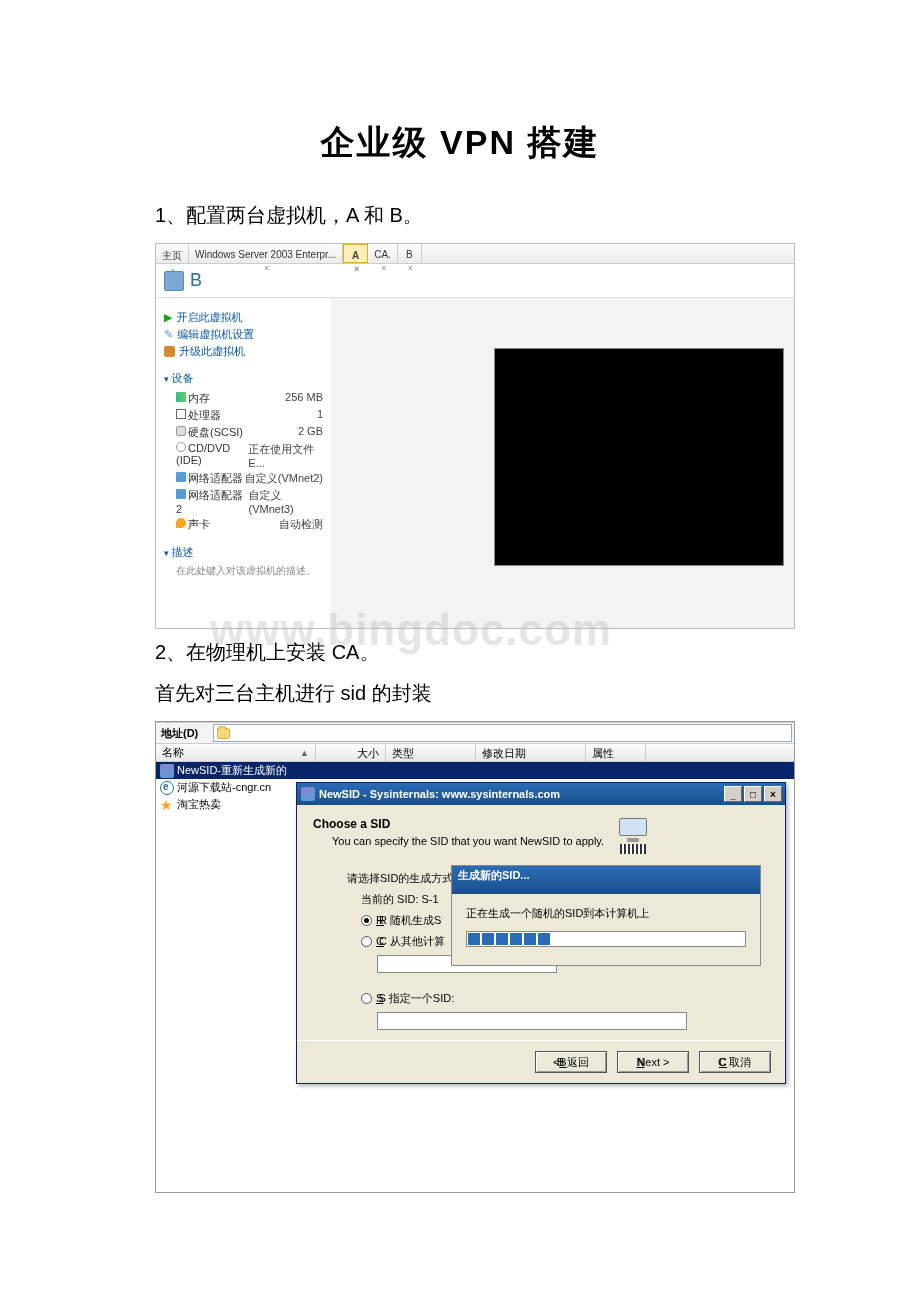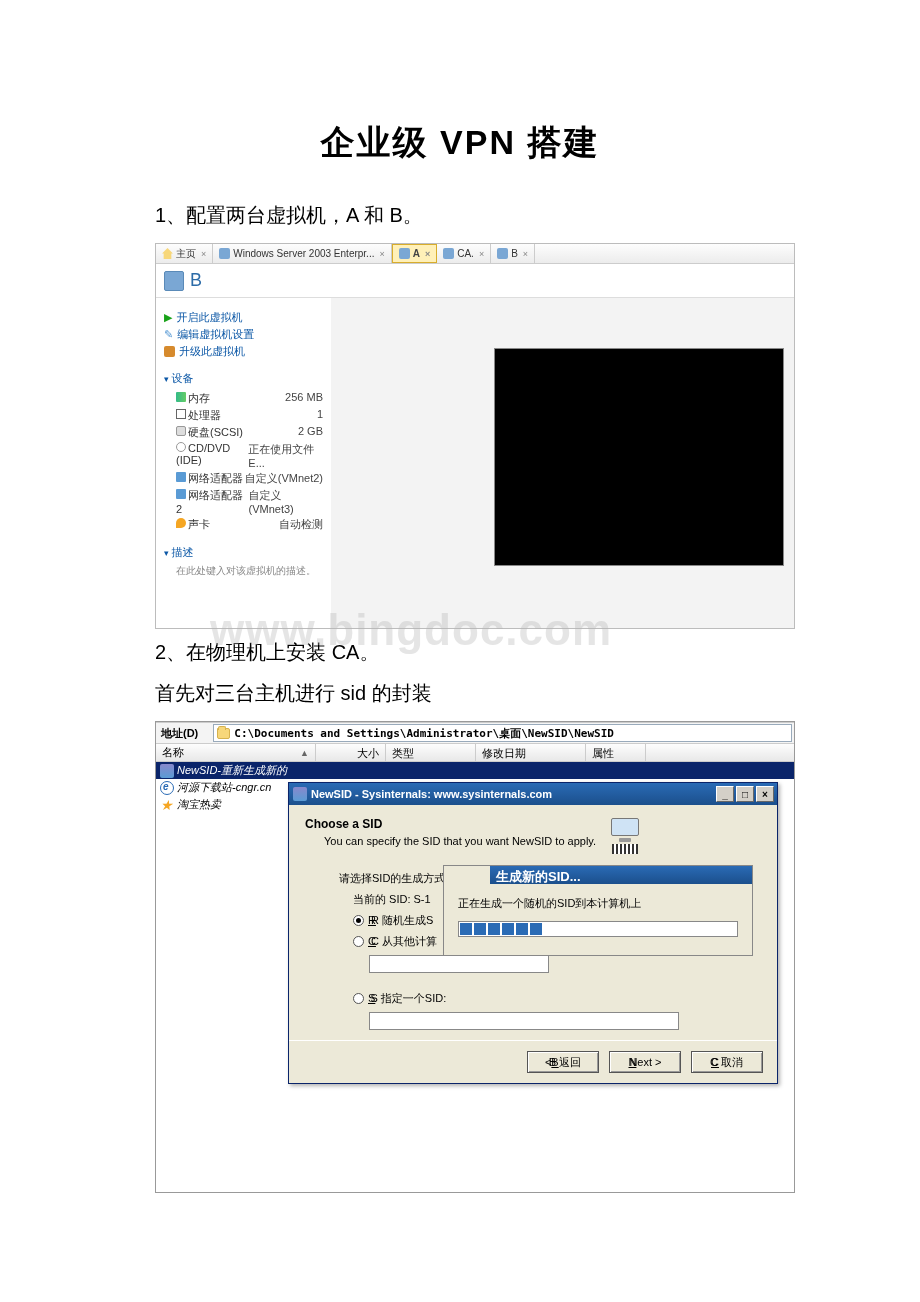--- a/index.html
+++ b/index.html
@@ -56,20 +56,21 @@
     gap: 0;
   }
   .vm-tab {
     display: flex;
     align-items: center;
     gap: 3px;
     padding: 2px 6px;
     border-right: 1px solid #ccc;
     height: 100%;
     font-size: 10px;
+    flex-direction: column;
   }
   .vm-tab.selected {
     background: #fff0b8;
     border: 1px solid #d8ad2c;
     font-weight: bold;
     color: #444;
   }
   .vm-tab .close {
     color: #888;
     font-size: 9px;
@@ -214,32 +215,31 @@
   .col.type { width: 90px; }
   .col.date { width: 110px; }
   .col.attr { width: 60px; }
   .file-list { position: relative; height: 430px; }
   .file-row {
     display: flex;
     align-items: center;
     gap: 3px;
     padding: 1px 4px;
     font-size: 11px;
-    font-style: italic;
   }
   .file-row.selected { background: #0a246a; color: #fff; }
   .file-ico { width: 14px; height: 14px; display: inline-block; }
   .file-ico.app { background: linear-gradient(#88c,#5a9bd5); border-radius: 2px; }
   .file-ico.ie { border: 1px solid #2a6bb5; border-radius: 50%; position:relative; }
   .file-ico.ie::after{content:"e";color:#2a6bb5;font-size:10px;position:absolute;left:2px;top:-1px;font-weight:bold;}
   .file-ico.star { color:#f5a623; font-size:14px; line-height:14px; }
 
   .dialog {
     position: absolute;
-    left: 132px;
+    left: 140px;
     top: 20px;
     width: 490px;
     background: #ece9d8;
     border: 1px solid #0a246a;
     box-shadow: 2px 2px 4px rgba(0,0,0,0.3);
     font-size: 11px;
   }
   .dlg-title {
     height: 22px;
     background: linear-gradient(#2a6bb5,#1b4f8c);
@@ -283,22 +283,22 @@
   .progress-dlg {
     position: absolute;
     left: 104px;
     top: 0;
     width: 310px;
     background: #ece9d8;
     border: 1px solid #888;
     padding-bottom: 6px;
   }
   .progress-title {
-    height: 18px; background: linear-gradient(#2a6bb5,#1b4f8c);
-    color: #fff; font-weight: bold; font-size: 13px; padding: 2px 6px; margin-left: 46px;
+    height: 28px; background: linear-gradient(#2a6bb5,#1b4f8c);
+    color: #fff; font-weight: bold; font-size: 11px; padding: 2px 6px;
   }
   .progress-body { padding: 12px 14px; font-size: 11px; }
   .progress-bar {
     margin-top: 10px;
     width: 100%;
     height: 16px;
     border: 1px solid #888;
     background: #fff;
     display: flex;
     gap: 2px;
@@ -425,21 +425,20 @@
 <div class="watermark">www.bingdoc.com</div>
 
 <p class="step">2、在物理机上安装 CA。</p>
 <p class="subtext">首先对三台主机进行 sid 的封装</p>
 
 <div class="explorer">
   <div class="addr-row">
     <span class="addr-label"><span>地址(D)</span></span>
     <div class="addr-box">
       <span class="folder-ico"></span>
-      <span>C:\Documents and Settings\Administrator\桌面\NewSID\NewSID</span>
     </div>
   </div>
   <div class="cols">
     <div class="col name">
       <span>名称</span>
       <span class="asc-arrow">▲</span>
     </div>
     <div class="col size">大小</div>
     <div class="col type">类型</div>
     <div class="col date">修改日期</div>

